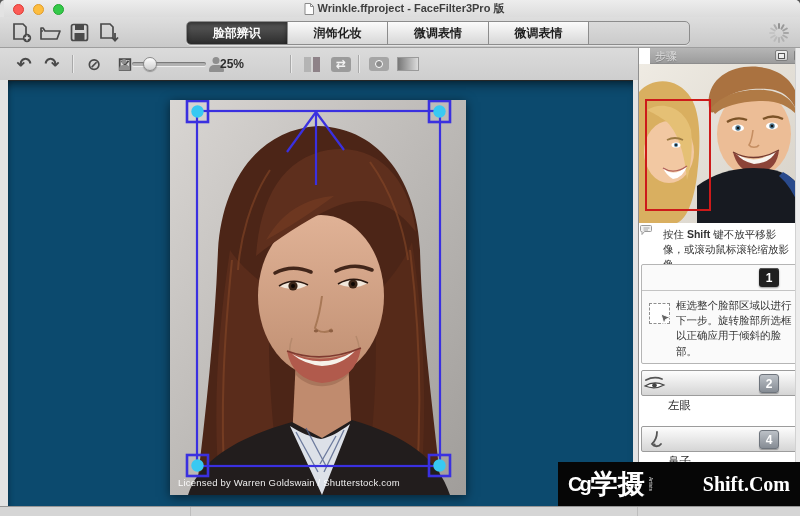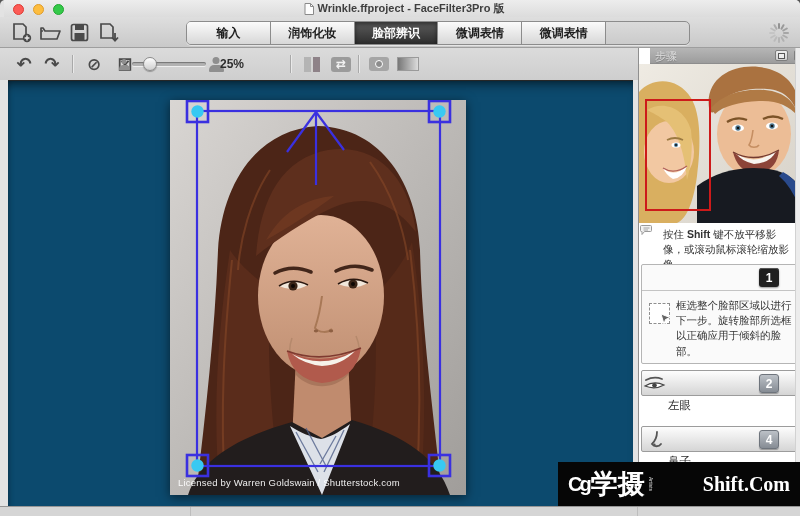--- a/index.html
+++ b/index.html
@@ -144,23 +144,22 @@
       </span>
       <span class="tool-ico">
         <svg width="22" height="22" viewBox="0 0 22 22">
             <path d="M3,2 L12,2 L15,5 L15,16 L3,16 Z" fill="none" stroke="#4a4a4a" stroke-width="1.7"></path>
             <path d="M17,11 L17,18 M14,15.5 L17,18.7 L20,15.5" fill="none" stroke="#4a4a4a" stroke-width="1.8"></path>
           </svg>
       </span>
     </div>
 
     <div class="tab-group">
-      <div class="tab">输入</div>
+      <div class="tab active">脸部辨识</div>
       <div class="tab">润饰化妆</div>
-      <div class="tab active">脸部辨识</div>
       <div class="tab">微调表情</div>
       <div class="tab">微调表情</div>
       <div class="tab">输出</div>
     </div>
 
     <span class="spinner">
       <svg width="22" height="22" viewBox="0 0 22 22">
         <g stroke="#8f8f8f" stroke-width="2" stroke-linecap="round">
           <line x1="11" y1="2" x2="11" y2="6" opacity=".95"></line>
           <line x1="15.5" y1="3.2" x2="13.5" y2="6.7" opacity=".85"></line>

